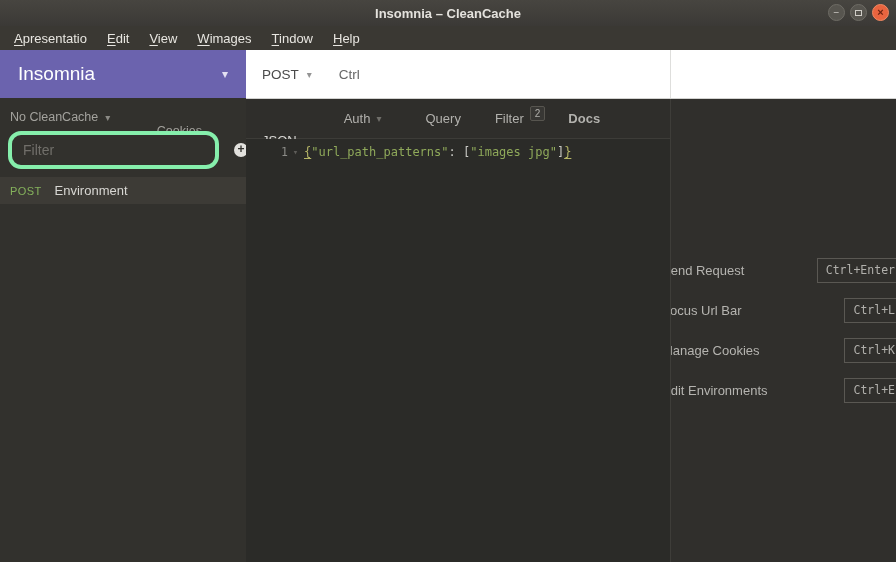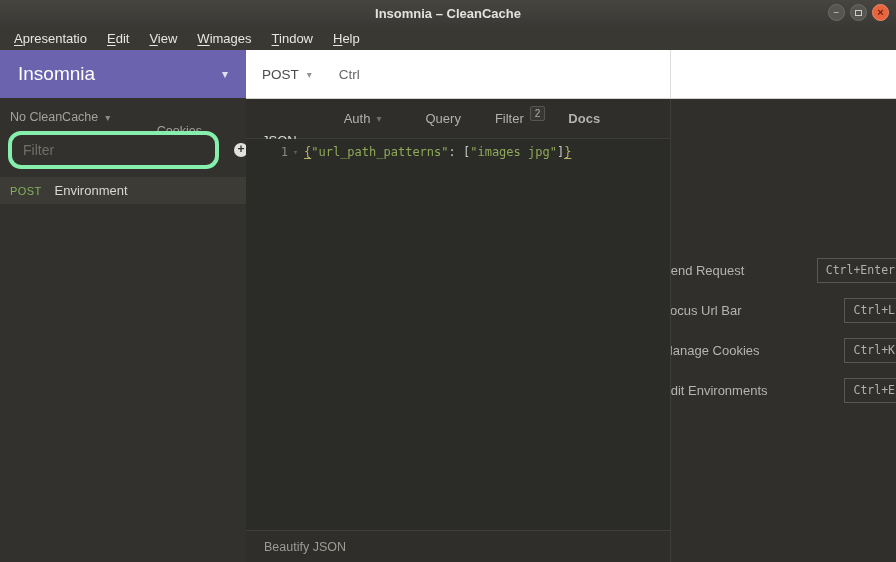--- a/index.html
+++ b/index.html
@@ -210,23 +210,20 @@
           <div class="editor">
             <div class="code-line">
               <div class="gutter">
                 <span class="line-num">1</span>
                 <span class="fold-caret">▾</span>
               </div>
               <div class="code"><span class="tok-brace">{</span><span class="tok-str">"url_path_patterns"</span><span class="tok-punct">: </span><span class="tok-punct">[</span><span class="tok-str">"images jpg"</span><span class="tok-punct">]</span><span class="tok-brace">}</span></div>
             </div>
           </div>
 
-          <div class="editor-footer">
-            <span>Beautify JSON</span>
-          </div>
         </div>
 
         <div class="response-pane">
           <div class="shortcut-row r0">
             <span class="shortcut-label">Send Request</span>
             <span class="shortcut-keys">Ctrl+Enter</span>
           </div>
           <div class="shortcut-row r1">
             <span class="shortcut-label">Focus Url Bar</span>
             <span class="shortcut-keys">Ctrl+L</span>

